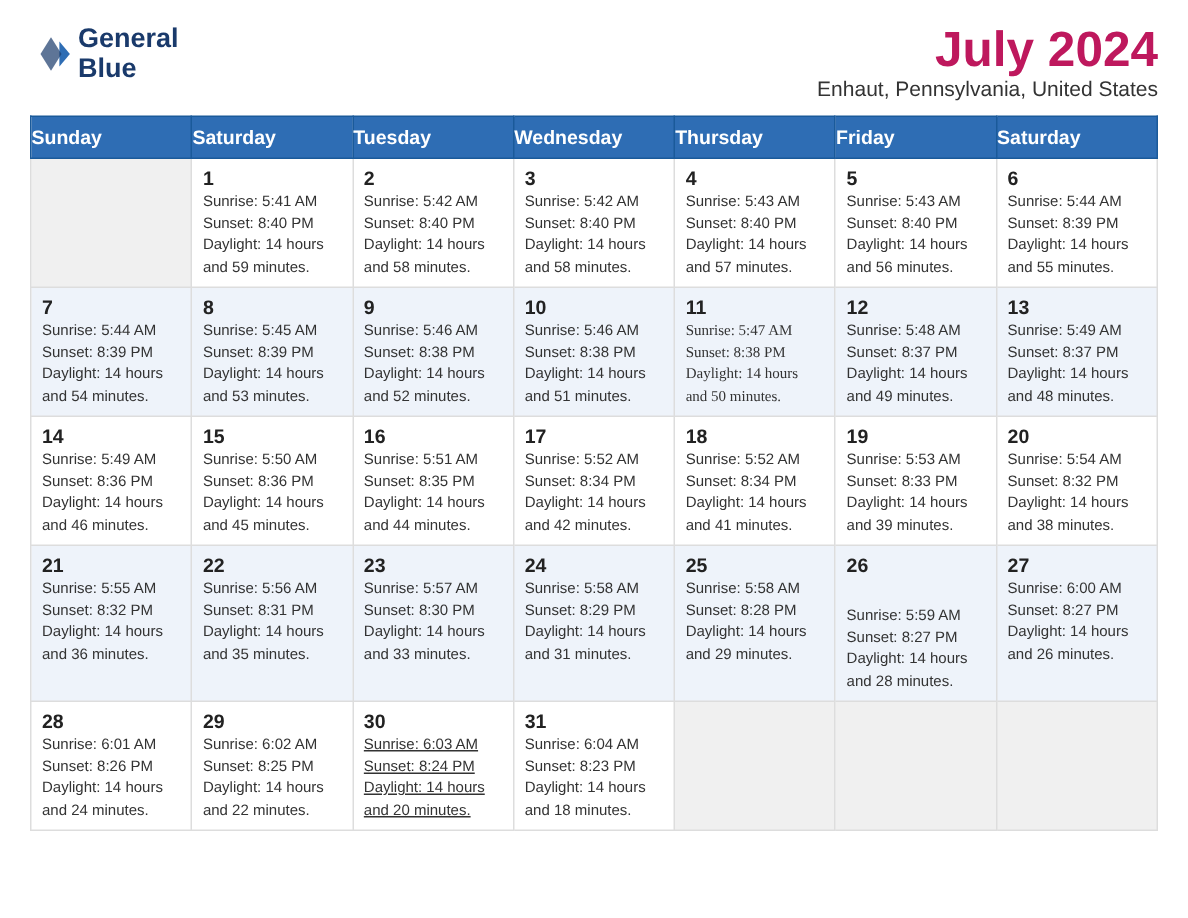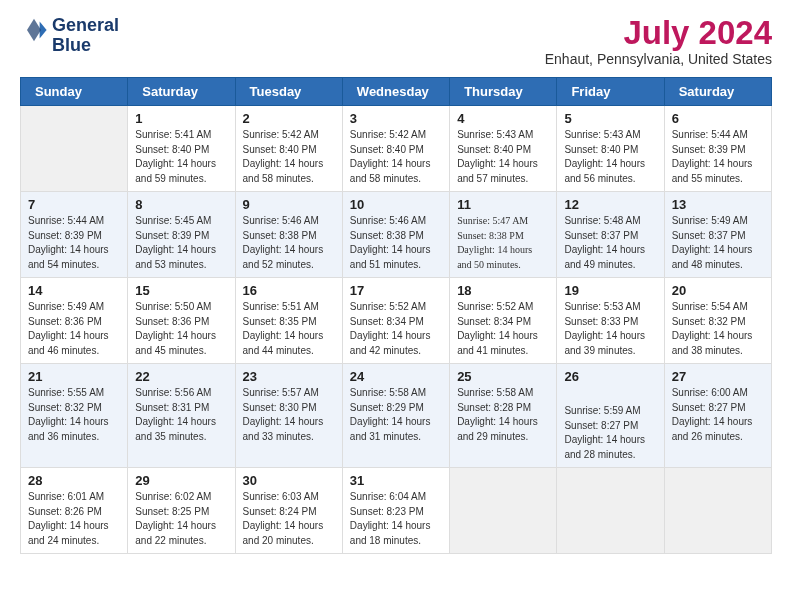--- a/index.html
+++ b/index.html
@@ -11,20 +11,21 @@
       padding: 16px 20px;
     }
     .header {
       display: flex;
       justify-content: space-between;
       align-items: flex-start;
       margin-bottom: 10px;
     }
     .logo {
       display: flex;
+      align-items: center;
       gap: 4px;
     }
     .logo-text {
       font-size: 18px;
       font-weight: bold;
       color: #1a3a6b;
       line-height: 1.1;
     }
     .logo-icon {
       width: 28px;
@@ -48,21 +49,21 @@
       width: 100%;
       border-collapse: collapse;
       border: 1px solid #ccc;
     }
     .calendar th {
       background: #2e6db4;
       color: #fff;
       font-size: 13px;
       font-weight: bold;
       text-align: left;
-      padding: 6px 14px;
+      padding: 6px 0;
       border: 1px solid #1a5a9a;
       margin-left: 43px;
     }
     .calendar td {
       vertical-align: top;
       border: 1px solid #ddd;
       padding: 5px 7px;
       width: 107px;
       min-height: 80px;
       background: #fff;
@@ -333,21 +334,21 @@
         </td>
         <td>
           <span class="day-num">29</span>
           <div class="day-info" style="white-space: pre-line;">Sunrise: 6:02 AM
 Sunset: 8:25 PM
 Daylight: 14 hours
 and 22 minutes.</div>
         </td>
         <td>
           <span class="day-num">30</span>
-          <div class="day-info" style="white-space: pre-line;">Sunrise: 6:03 AM
+          <div class="day-info" style="white-space: pre-line; text-decoration: underline;">Sunrise: 6:03 AM
 Sunset: 8:24 PM
 Daylight: 14 hours
 and 20 minutes.</div>
         </td>
         <td>
           <span class="day-num">31</span>
           <div class="day-info" style="white-space: pre-line;">Sunrise: 6:04 AM
 Sunset: 8:23 PM
 Daylight: 14 hours
 and 18 minutes.</div>

